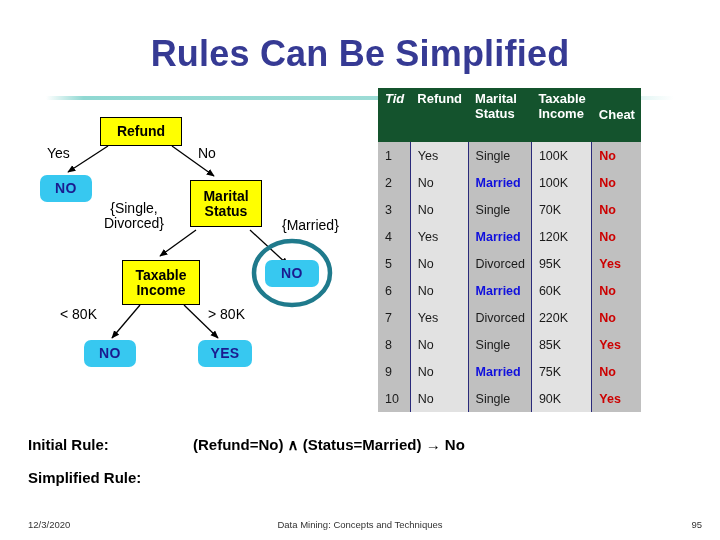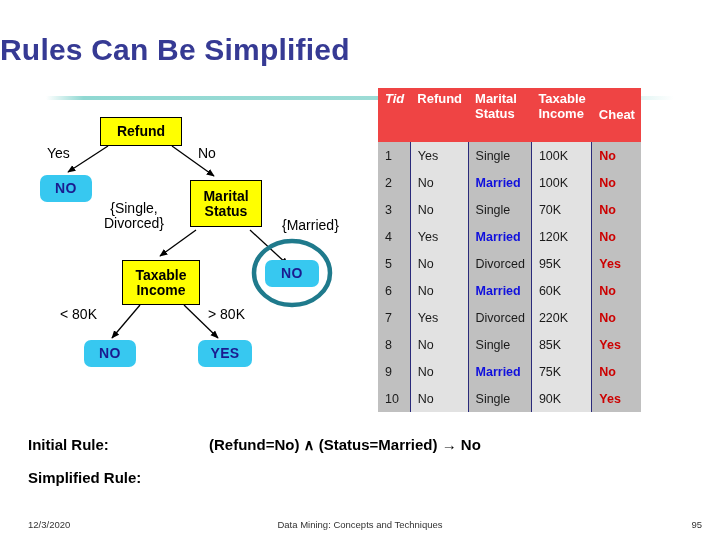--- a/index.html
+++ b/index.html
@@ -15,22 +15,22 @@
     font-family: "Liberation Sans", sans-serif;
     color: #000000;
   }
 
   
   #slide-title {
     position: absolute;
     left: 0;
     top: 33px;
     width: 720px;
-    text-align: left;
-    font-size: 30px;
+    text-align: center;
+    font-size: 36px;
     font-weight: bold;
     color: #363a94;
     letter-spacing: 0.2px;
     white-space: nowrap;
   }
 
   
   #title-divider {
     position: absolute;
     left: 46px;
@@ -92,21 +92,21 @@
   
   #data-table {
     position: absolute;
     left: 378px;
     top: 88px;
     border-collapse: collapse;
     font-size: 12.5px;
     background: #c0c0c0;
   }
   #data-table th {
-    background: #ef4444;
+    background: #14532d;
     color: #ffffff;
     font-weight: bold;
     font-size: 13px;
     text-align: left;
     padding: 4px 6px 4px 7px;
     vertical-align: top;
     height: 46px;
     border: none;
     line-height: 1.12;
   }
@@ -133,21 +133,20 @@
     width: 620px;
     font-size: 15px;
     font-weight: bold;
     color: #000000;
   }
   .rule-row {
     display: flex;
     align-items: baseline;
     margin-bottom: 15px;
     white-space: nowrap;
-    gap: 16px;
   }
   .rule-label { width: 165px; flex: 0 0 165px; }
   .rule-body { }
 
   
   #footer {
     position: absolute;
     left: 0;
     top: 519px;
     width: 720px;

